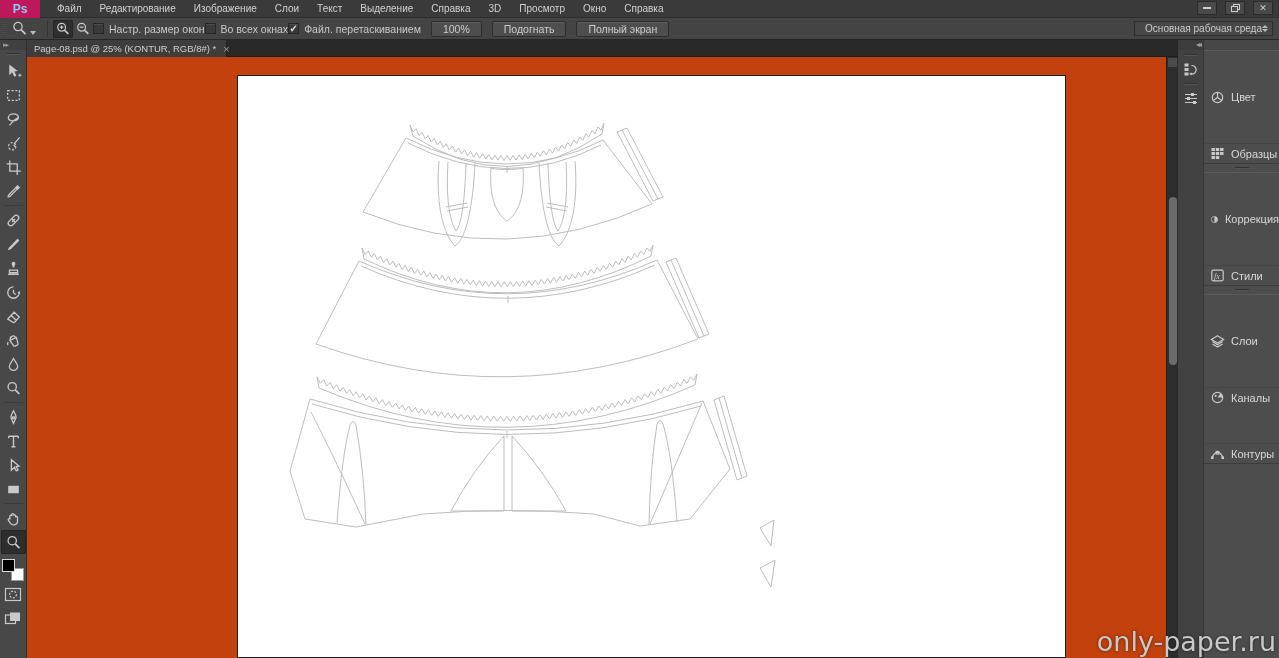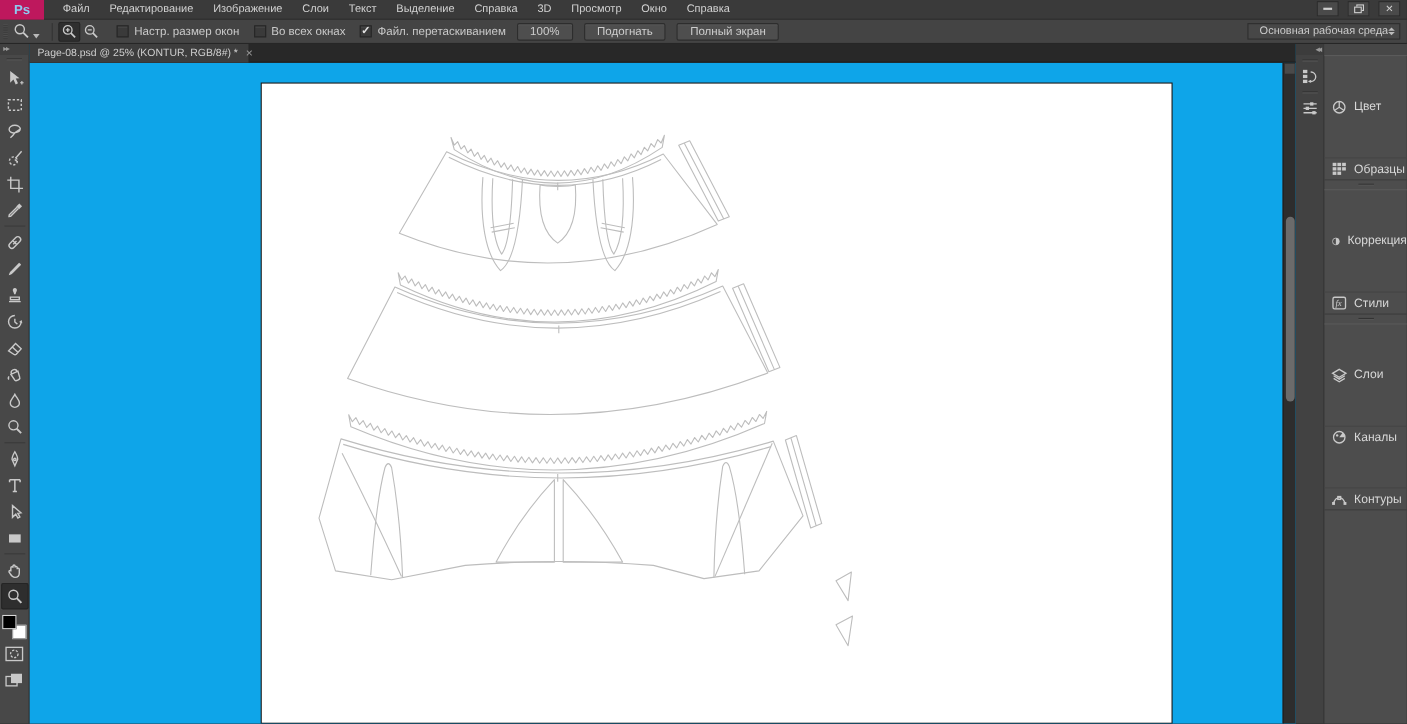--- a/index.html
+++ b/index.html
@@ -27,21 +27,21 @@
                 display:flex; align-items:center; position:relative; }
   .grip-v { width:4px; height:14px; margin:0 4px 0 3px;
             background:linear-gradient(#555 50%, #383838 50%); background-size:2px 2px; opacity:.6; }
   .toolpreset { display:flex; align-items:flex-end; margin-right:6px; }
   .caret-dn { width:0; height:0; border-left:3px solid transparent; border-right:3px solid transparent;
               border-top:4px solid #b9b9b9; margin-left:2px; margin-bottom:2px; }
   .sep-v { width:1px; height:16px; background:#333; margin:0 5px; }
   .zbtn { width:20px; height:18px; display:flex; align-items:center; justify-content:center;
           border-radius:2px; }
   .zbtn.pressed { background:#2f2f2f; box-shadow:inset 0 0 0 1px #252525; }
-  .cb { display:flex; align-items:center; margin-left:13px; cursor:default;justify-content:flex-end; }
+  .cb { display:flex; align-items:center; cursor:default;justify-content:flex-end; }
   .cbbox { width:11px; height:11px; background:#3a3a3a; border:1px solid #262626;
            box-shadow:inset 0 1px 0 #4e4e4e; margin-right:5px; color:#e4e4e4; font-size:10px;
            line-height:9px; text-align:center; font-weight:bold; }
   .cblabel { color:#c9c9c9; font-size:10.5px; }
   .obtn { margin-left:10px; height:16px; padding:0 11px; background:#4e4e4e;
           border:1px solid #2d2d2d; border-radius:2px; color:#cdcdcd; font-size:10.5px;
           display:flex; align-items:center; box-shadow:inset 0 1px 0 #5d5d5d; }
   .workspace { position:absolute; right:6px; top:3px; width:139px; height:15px; background:#474747;
                border:1px solid #2e2e2e; display:flex; align-items:center; padding:0 4px 0 7px;
                color:#cccccc; font-size:10px;text-align:right; }
@@ -62,21 +62,21 @@
   .tool { width:25px; height:24px; display:flex; align-items:center; justify-content:center;
           position:relative; }
   .tool.sel { background:#2e2e2e; box-shadow:inset 0 0 0 1px #242424; border-radius:2px; }
   .tool svg { display:block; }
   .tsep { width:19px; height:1px; background:#3a3a3a; margin:2px 0; }
   .swatches { position:relative; width:24px; height:24px; margin-top:4px; }
   .sw-b { position:absolute; right:1px; bottom:1px; width:13px; height:13px; background:#fff; border:1px solid #9a9a9a; }
   .sw-f { position:absolute; left:1px; top:1px; width:13px; height:13px; background:#000; border:1px solid #d8d8d8; }
 
   
-  .centercol { flex:1; position:relative; background:#0ea5e9; display:flex; flex-direction:column;justify-content:flex-end; }
+  .centercol { flex:1; position:relative; background:#c2410c; display:flex; flex-direction:column;justify-content:flex-end; }
   .tabbar { height:17px; background:#282828; border-bottom:1px solid #1d1d1d; display:flex; }
   .doctab { height:17px; background:#3d3d3d; border-right:1px solid #222; display:flex;
             align-items:center; padding:0 7px; gap:7px; max-width:200px; }
   .doctab .ttl { color:#cfcfcf; font-size:9.5px; white-space:nowrap; }
   .doctab .cls { color:#969696; font-size:11px; line-height:10px; }
   .canvas { position:relative; flex:1; overflow:hidden; }
   .page { position:absolute; left:211px; top:19px; width:827px; height:581px; background:#ffffff;
           box-shadow:0 0 0 1px #1c1c1c; overflow:hidden; }
   .vscroll { position:absolute; right:0; top:0; bottom:0; width:12px; background:#2d2d2d;
              border-left:1px solid #1f1f1f; }
@@ -497,13 +497,14 @@
                 <rect class="f" x="11.4" y="10.4" width="2.6" height="2.6"></rect>
               <rect x="6.2" y="5.4" width="2.6" height="2.6"></rect>
             </svg>
             <span class="plabel">Контуры</span>
           </div>
         </div>
       </div>
     </div>
   </div>
 
+  <div class="watermark">only-paper.ru</div>
 </div>
 
 </body></html>

